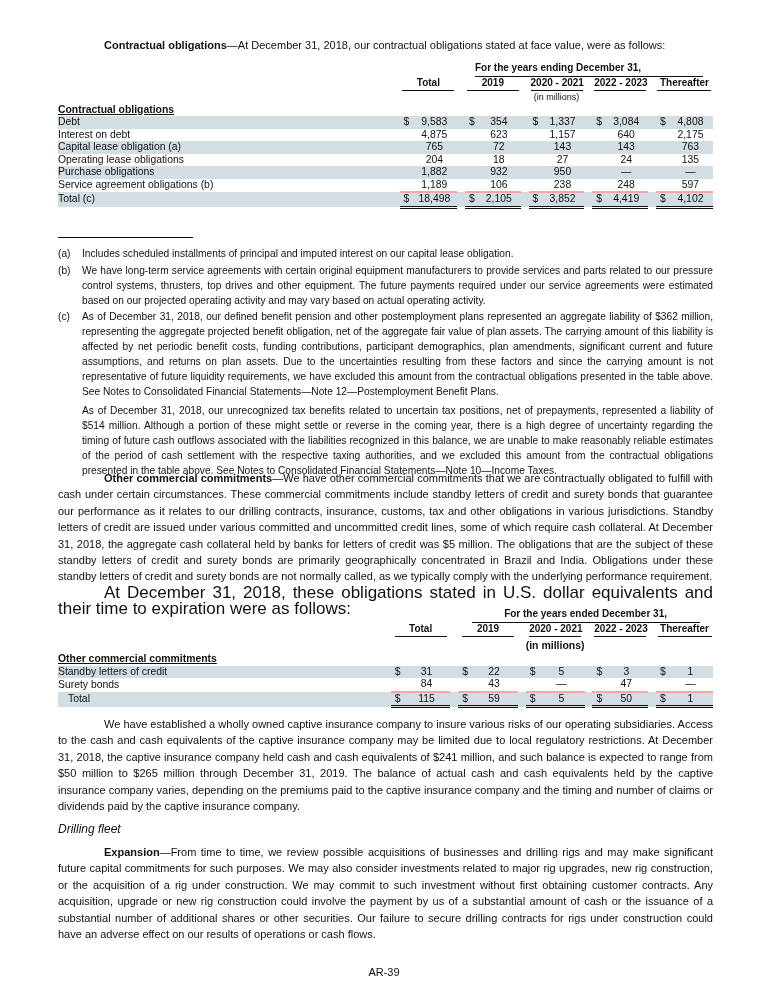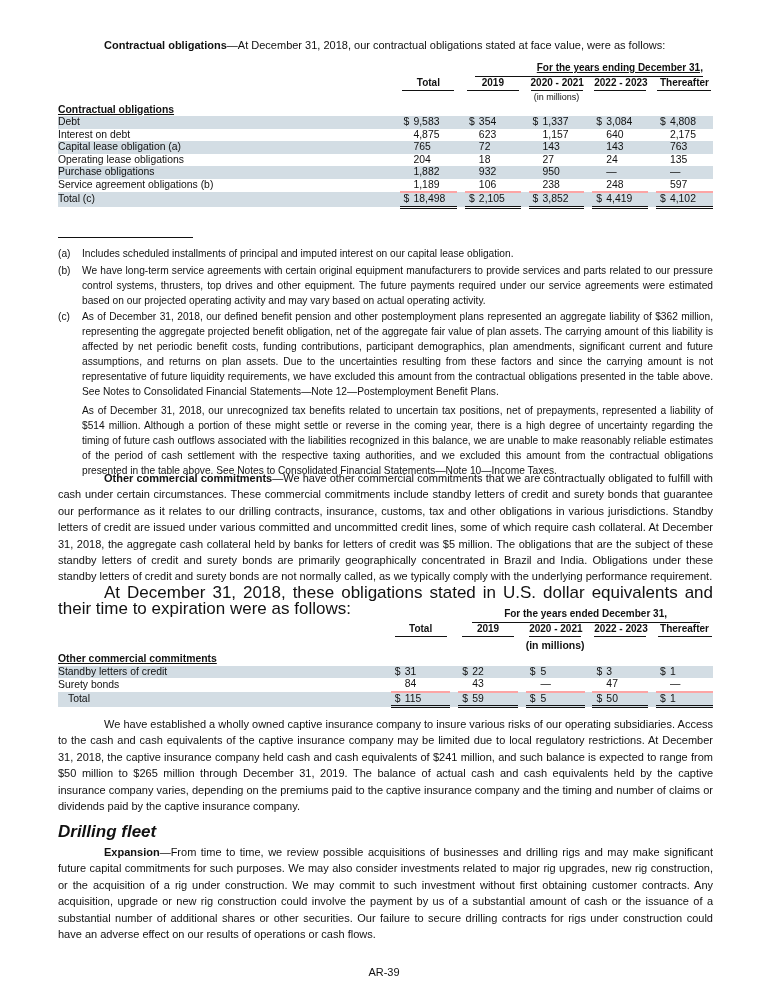--- a/index.html
+++ b/index.html
@@ -9,32 +9,32 @@
   .para { line-height: 16.4px; text-align: justify; margin: 0; }
   .indent { text-indent: 46px; }
   .bold { font-weight: bold; }
   .intro { position: absolute; top: 37px; left: 0; width: 655px; font-size: 11px; }
 
   table.fin { border-collapse: collapse; position: absolute; left: 0; width: 655px; font-size: 10.4px; }
   table.fin td { padding: 0; height: 12.5px; line-height: 12.5px; white-space: nowrap; }
   .shade td { background: #d3dde4; }
   .sec-hdr { font-weight: bold; text-decoration: underline; }
   .cur { width: 10px; text-align: left; padding-left: 4px !important; }
-  .num { text-align: left; padding-right: 2px !important; }
+  .num { text-align: center; padding-right: 2px !important; }
   .hdr { font-weight: bold; text-align: center; font-size: 10px; }
   .hdr span { display: inline-block; border-bottom: 1px solid #111; padding: 0 0 1px 0; }
   .uline td.num, .uline td.cur { border-bottom: 2px solid #fca5a5; }
   .dline td.num, .dline td.cur { border-bottom: 3px double #111; }
   .sub { font-size: 9px; text-align: center; }
 
   .rule { position: absolute; left: 0; width: 135px; border-top: 1px solid #111; }
   .fn { position: absolute; left: 0; width: 655px; font-size: 10.2px; line-height: 15px; }
   .fn .tag { position: absolute; left: 0; top: 0; }
   .fn .txt { margin-left: 24px; text-align: justify; }
-  .sect-title { position: absolute; left: 0; font-style: italic; font-weight: bold; font-size: 17px; }
+  .sect-title { position: absolute; left: 0; font-style: italic; font-weight: normal; font-size: 12px; }
   .footer { position: absolute; top: 966px; left: 0; width: 768px; text-align: center; font-size: 11px; }
 </style>
 </head>
 <body>
 
 <div class="page">
 
   <p class="para indent intro"><span class="bold">Contractual obligations</span><span>—At December 31, 2018, our contractual obligations stated at face value, were as follows:</span></p>
 
   <table class="fin" style="top:62px;">
@@ -52,21 +52,21 @@
       <col style="width:14px">
         <col style="width:42px">
         <col style="width:8px">
       <col style="width:14px">
         <col style="width:43px">
     </colgroup>
     <tbody>
         <tr>
       <td></td>
           <td colspan="3"></td>
-      <td colspan="11" class="hdr" style="padding-left:0;"><span style="width:228px;text-align:right;text-decoration:underline;">For the years ending December 31,</span></td>
+      <td colspan="11" class="hdr" style="padding-left:0;"><span style="width:228px;text-align:left;">For the years ending December 31,</span></td>
     </tr>
     <tr>
       <td></td>
       <td colspan="2" class="hdr"><span style="width:52px">Total</span></td>
           <td></td>
       <td colspan="2" class="hdr"><span style="width:52px">2019</span></td>
           <td></td>
       <td colspan="2" class="hdr"><span style="width:52px">2020 - 2021</span></td>
           <td></td>
       <td colspan="2" class="hdr"><span style="width:52px">2022 - 2023</span></td>

